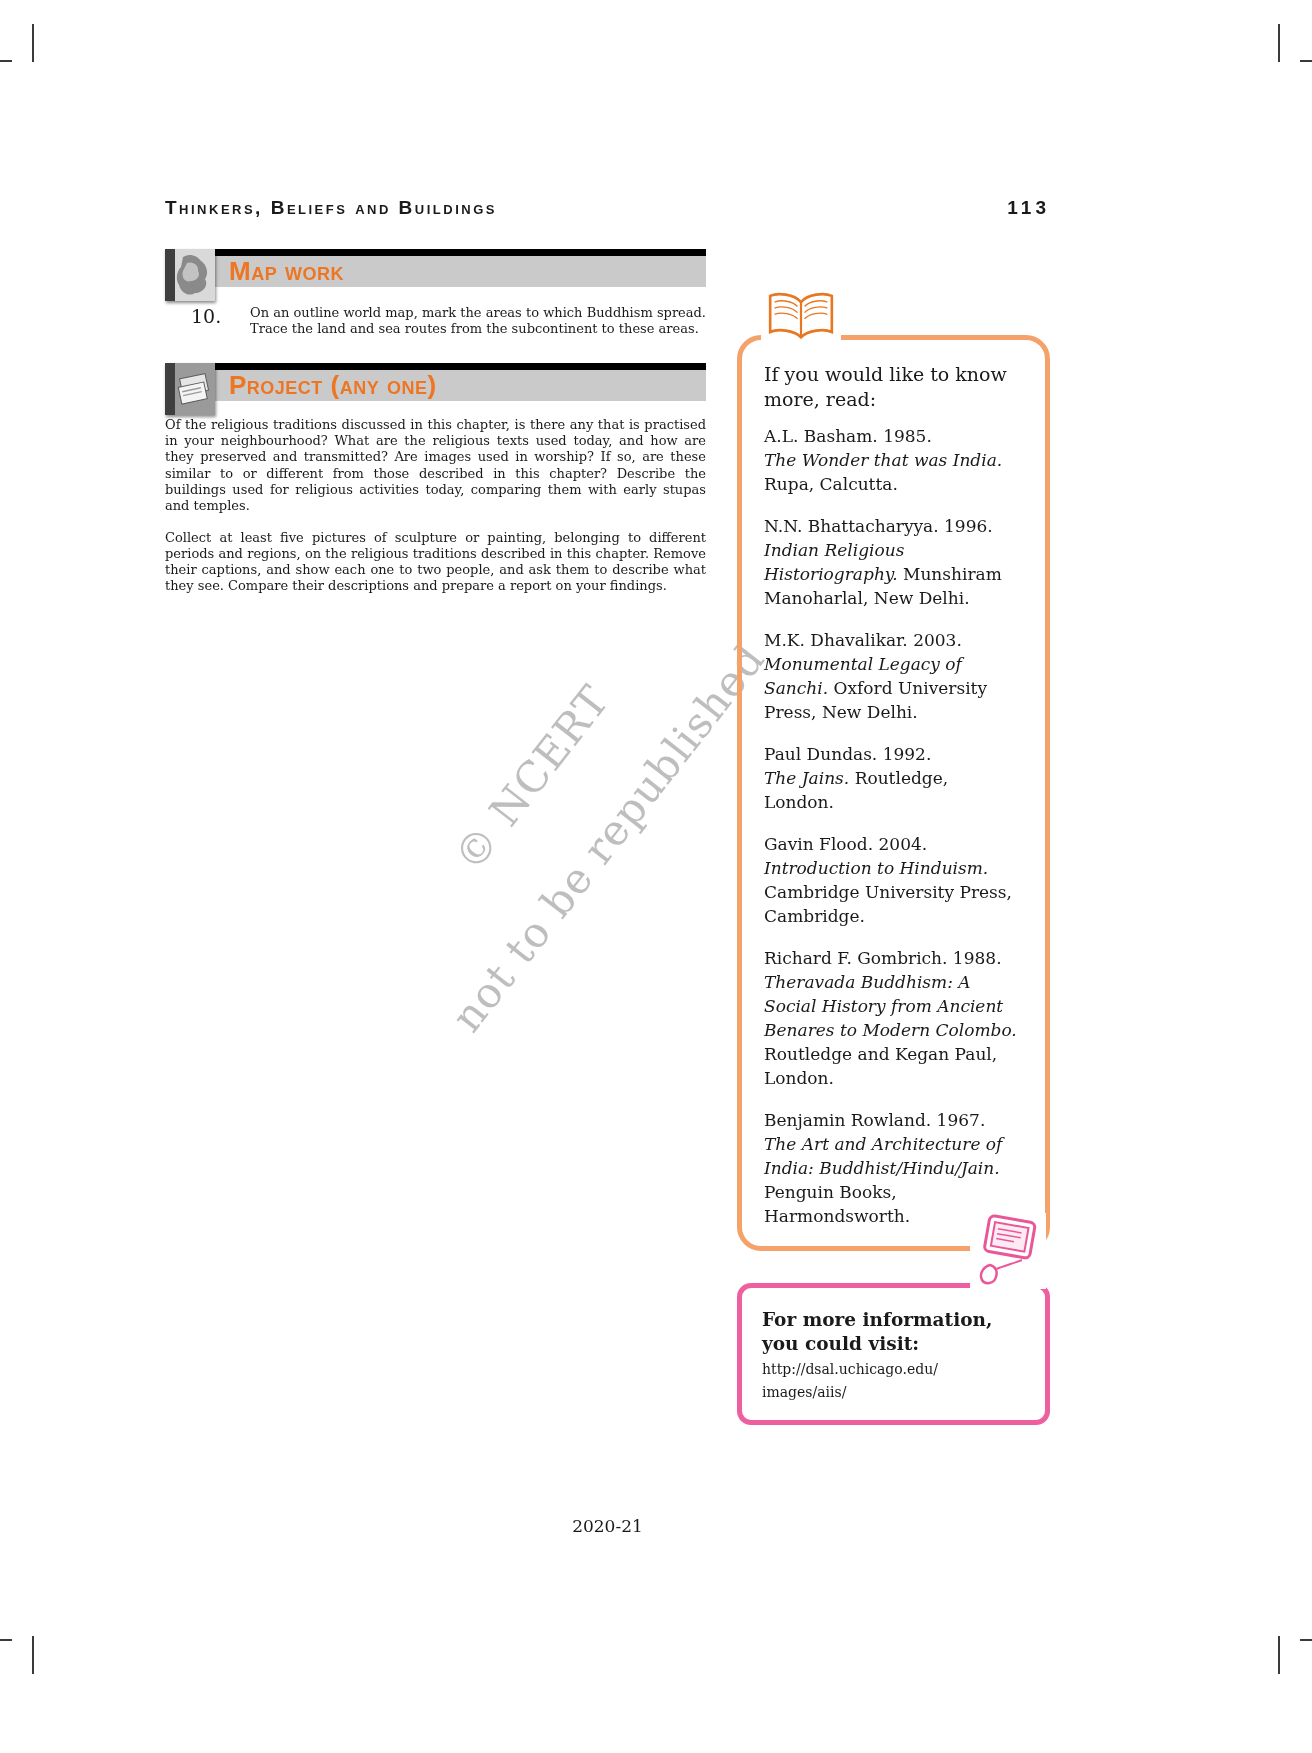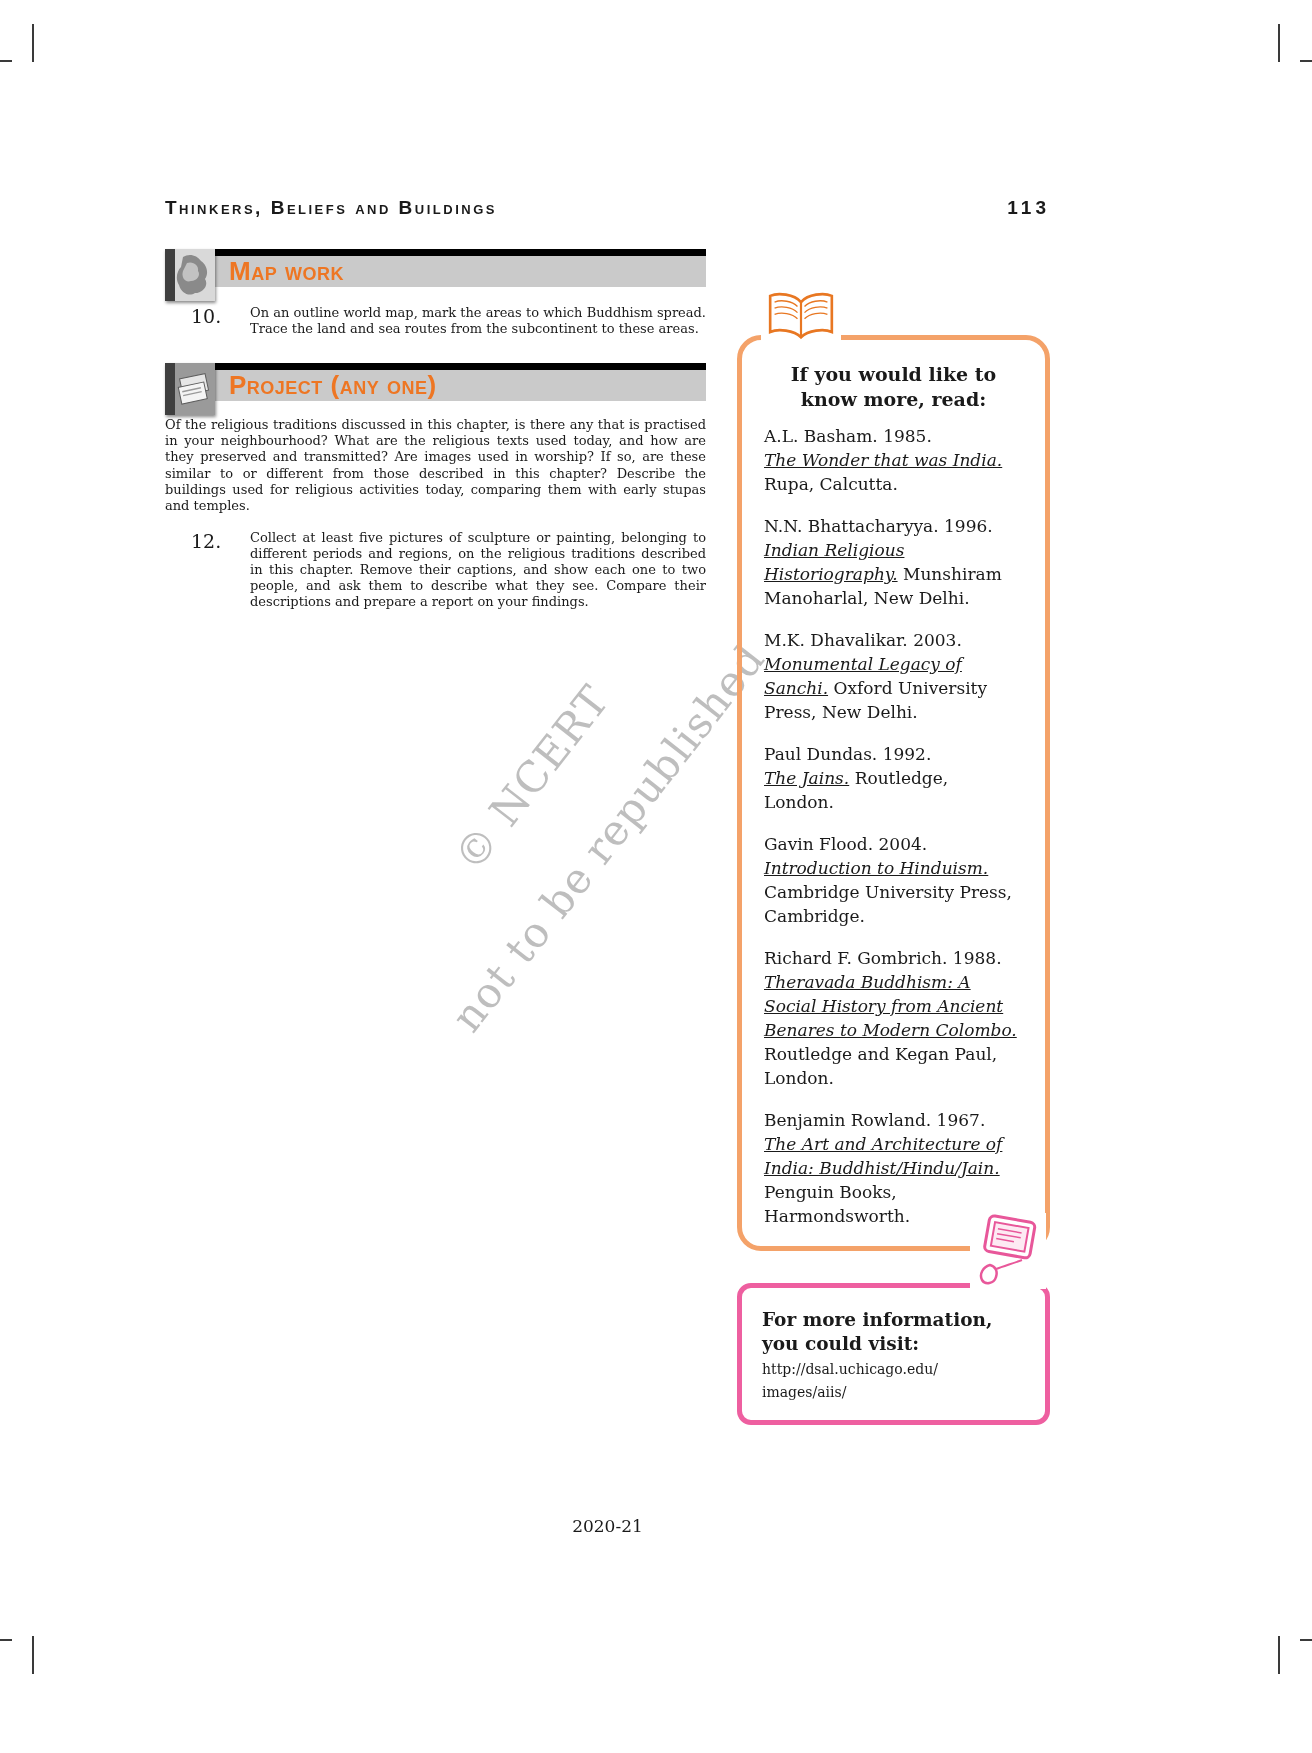--- a/index.html
+++ b/index.html
@@ -50,25 +50,25 @@
   .reading-box-wrap { position:absolute; left:737px; top:335px; width:313px; }
   .reading-box {
     border:5px solid #f4a269; border-radius:24px;
     padding:22px 22px 18px; min-height:855px; background:transparent;
   }
   .box-icon-book {
     position:absolute; left:24px; top:-48px; width:80px; height:60px;
     background:#ffffff; padding:0 3px;
   }
   .box-icon-book svg { display:block; width:100%; height:100%; }
-  .reading-heading { font-weight:bold; font-size:19px; line-height:25px; margin-bottom:12px;text-align:center; }
+  .reading-heading { font-weight:normal; font-size:19px; line-height:25px; margin-bottom:12px; }
   .bib-entry { font-size:17px; line-height:24px; margin-bottom:18px; }
   .bib-entry:last-child { margin-bottom:0; }
   .bib-author { display:block; }
-  .bib-title { font-style:italic;text-decoration:underline; }
+  .bib-title { font-style:italic; }
 
   
   .info-box-wrap { position:absolute; left:737px; top:1283px; width:313px; }
   .info-box { border:5px solid #ee5fa0; border-radius:14px; padding:20px 20px 16px; min-height:137px; }
   .box-icon-computer {
     position:absolute; right:4px; top:-70px; width:76px; height:76px; background:#ffffff;
   }
   .box-icon-computer svg { display:block; width:100%; height:100%; }
   .info-heading { font-weight:bold; font-size:18.5px; line-height:24px; }
   .info-url { font-size:14px; line-height:23px; white-space:pre-line; margin-top:2px; color:#1a1a1a; }
@@ -146,21 +146,20 @@
     <div class="bar-gray">
       <span class="section-title">Project (any one)</span>
     </div>
   </div>
 
   <div class="item mt-16">
     <span class="item-text">Of the religious traditions discussed in this chapter, is there any that is practised in your neighbourhood? What are the religious texts used today, and how are they preserved and transmitted?  Are images used in worship? If so, are these similar to or different from those described in this chapter? Describe the buildings used for religious activities today, comparing them with early stupas and temples.</span>
   </div>
 
   <div class="item mt-16">
-    <span class="item-number">12.</span>
     <span class="item-text">Collect at least five pictures of sculpture or painting, belonging to different periods and regions, on the religious traditions described in this chapter. Remove their captions, and show each one to two people, and ask them to describe what they see. Compare their descriptions and prepare a report on your findings.</span>
   </div>
 
 </div>
 
 <div class="reading-box-wrap">
   <span class="box-icon-book">
     <svg viewBox="0 0 84 62" xmlns="http://www.w3.org/2000/svg">
       <path d="M42 14 C34 5, 16 3, 7 7 L7 48 C16 44, 34 46, 42 54 C50 46, 68 44, 77 48 L77 7 C68 3, 50 5, 42 14 Z" fill="#ffffff" stroke="#e87722" stroke-width="3"></path>
       <path d="M42 14 L42 54" stroke="#e87722" stroke-width="2.5"></path>

